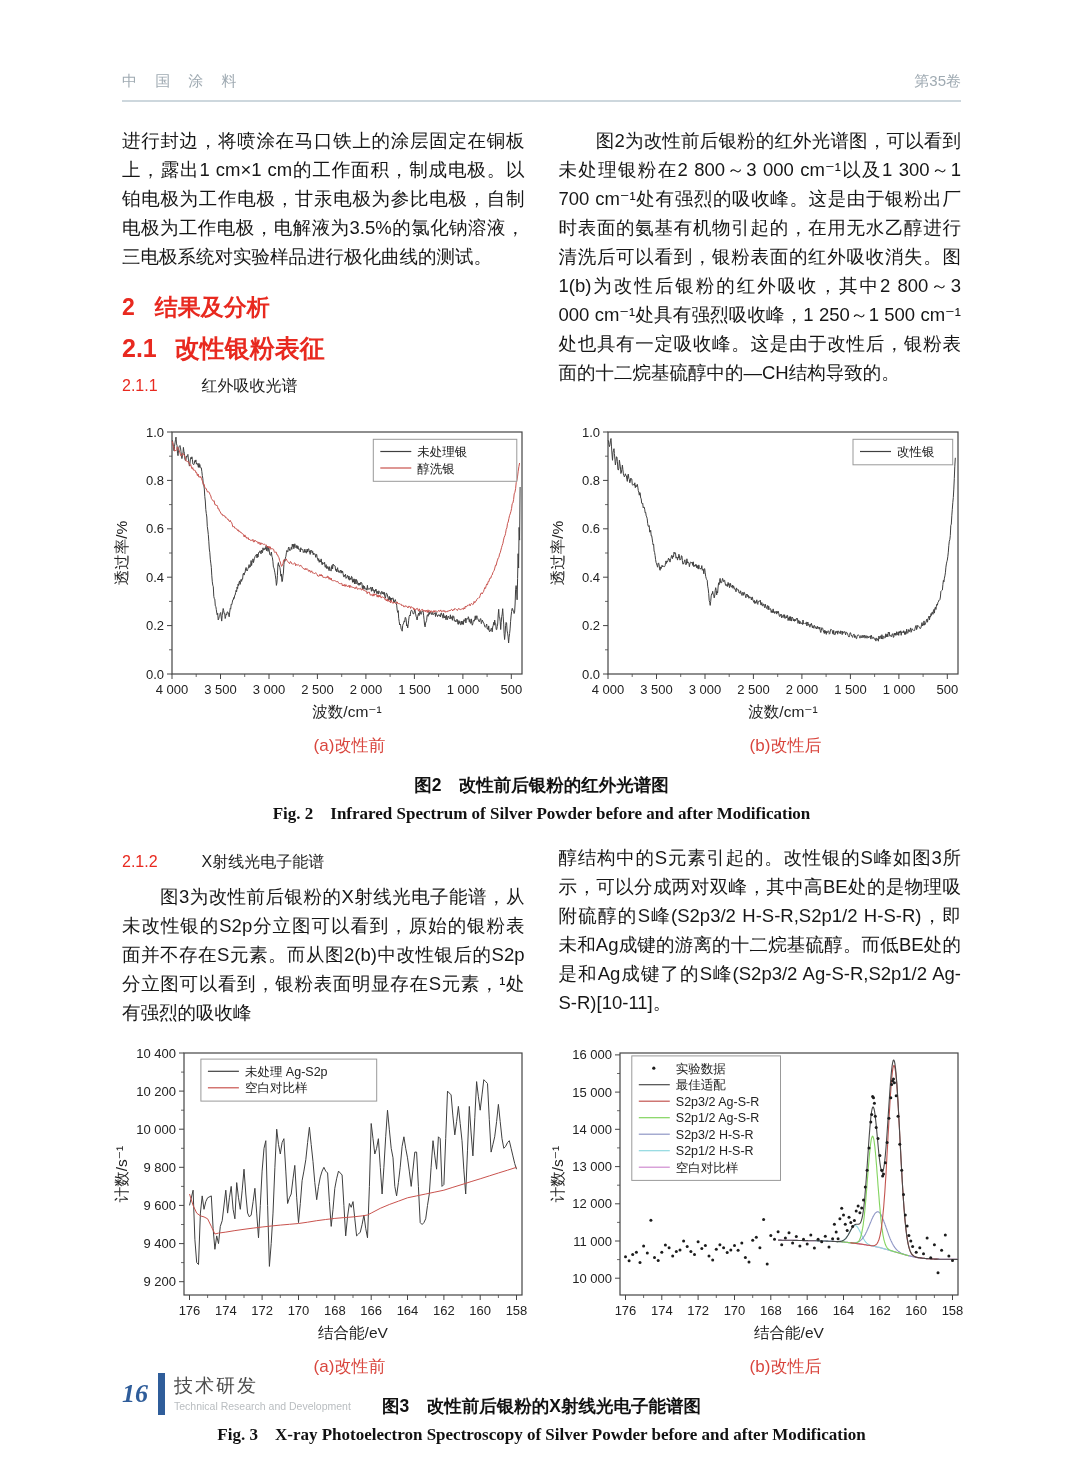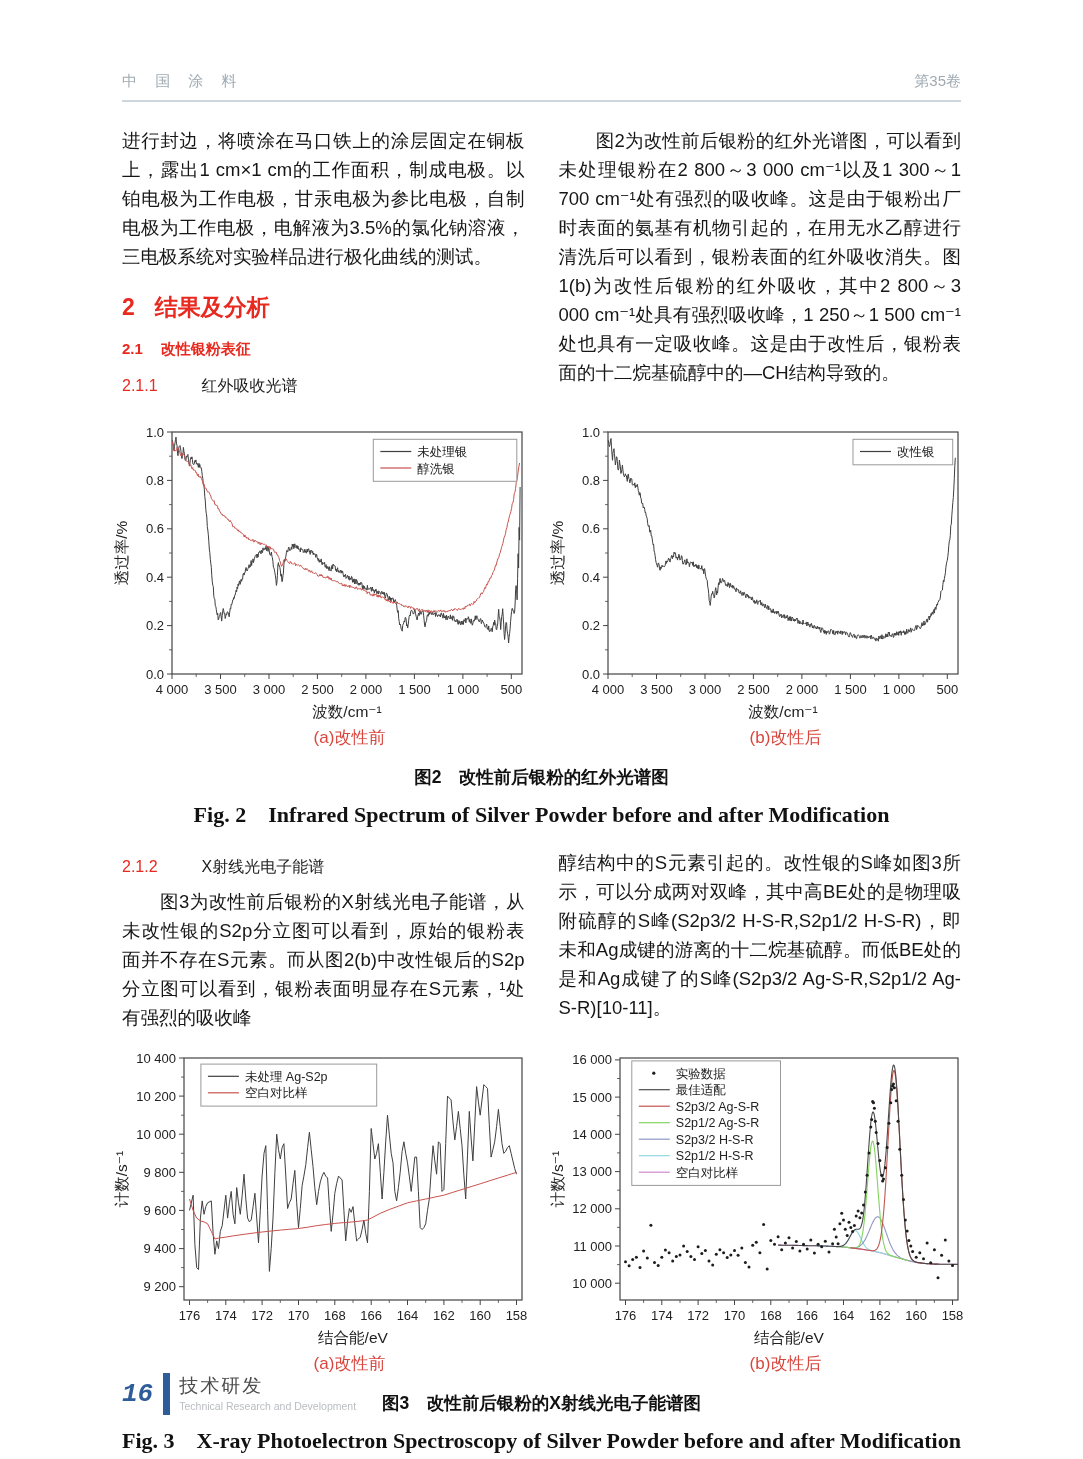--- a/index.html
+++ b/index.html
@@ -6,33 +6,33 @@
   .page{width:1077px;height:1459px;position:relative;background:#fff;
         font-family:"Liberation Sans","DejaVu Sans",sans-serif;color:#1e1e1e;overflow:hidden;}
   .content{padding:0 116px 0 122px;}
   .pg-header{display:flex;justify-content:space-between;align-items:flex-end;
              padding-top:72px;padding-bottom:9px;border-bottom:2px solid #cdd7dd;
              color:#9faab2;font-size:15px;}
   .pg-header .journal{letter-spacing:7px;}
   .columns{display:flex;gap:34px;margin-top:24px;}
   .col{width:410px;font-size:18.5px;line-height:29px;text-align:justify;color:#161616;}
   .h2{display:flex;gap:20px;color:#e8291f;font-size:23px;font-weight:bold;margin:22px 0 12px 0;}
-  .h3{display:flex;gap:18px;color:#e8291f;font-size:15px;font-weight:bold;margin:6px 0 8px 0;}
+  .h3{display:flex;gap:18px;color:#e8291f;font-size:25px;font-weight:bold;margin:6px 0 8px 0;}
   .h4{display:flex;gap:16px;font-size:16px;margin:4px 0 6px 0;}
   .h4 .num{color:#e8291f;}
   .h4 .ttl{color:#1e1e1e;margin-left:28px;}
   .figure-row{display:flex;justify-content:center;gap:12px;margin-top:16px;}
   .chart-block{width:424px;text-align:center;}
-  .subcap{color:#d9463e;font-size:17px;margin-top:0px;transform:translateX(26px);}
+  .subcap{color:#d9463e;font-size:17px;margin-top:8px;transform:translateX(26px);}
   .figcap-cn{text-align:center;font-weight:bold;font-size:17.5px;margin-top:16px;color:#111;}
-  .figcap-en{text-align:center;font-weight:bold;font-size:22px;margin-top:11px;color:#111;
+  .figcap-en{text-align:center;font-weight:bold;font-size:17px;margin-top:5px;color:#111;
              font-family:"Liberation Serif","DejaVu Serif",serif;}
   .section-block{margin-top:18px;}
   .pg-footer{position:absolute;left:122px;bottom:44px;display:flex;align-items:flex-start;}
-  .pageno{font-family:Liberation Mono, monospace;font-style:italic;font-weight:bold;
+  .pageno{font-family:Liberation Serif, serif;font-style:italic;font-weight:bold;
           font-size:26px;color:#2f5d9a;margin-top:6px;}
   .footer-bar{width:7px;height:42px;background:#2f5d9a;margin:0 9px 0 10px;}
   .footer-cn{font-size:19px;color:#4c4c4c;letter-spacing:2px;}
   .footer-en{font-size:10.5px;color:#b9bdc0;margin-top:1px;}
   svg text{fill:#222;}
 </style>
 </head>
 <body>
 
 <div class="page">

